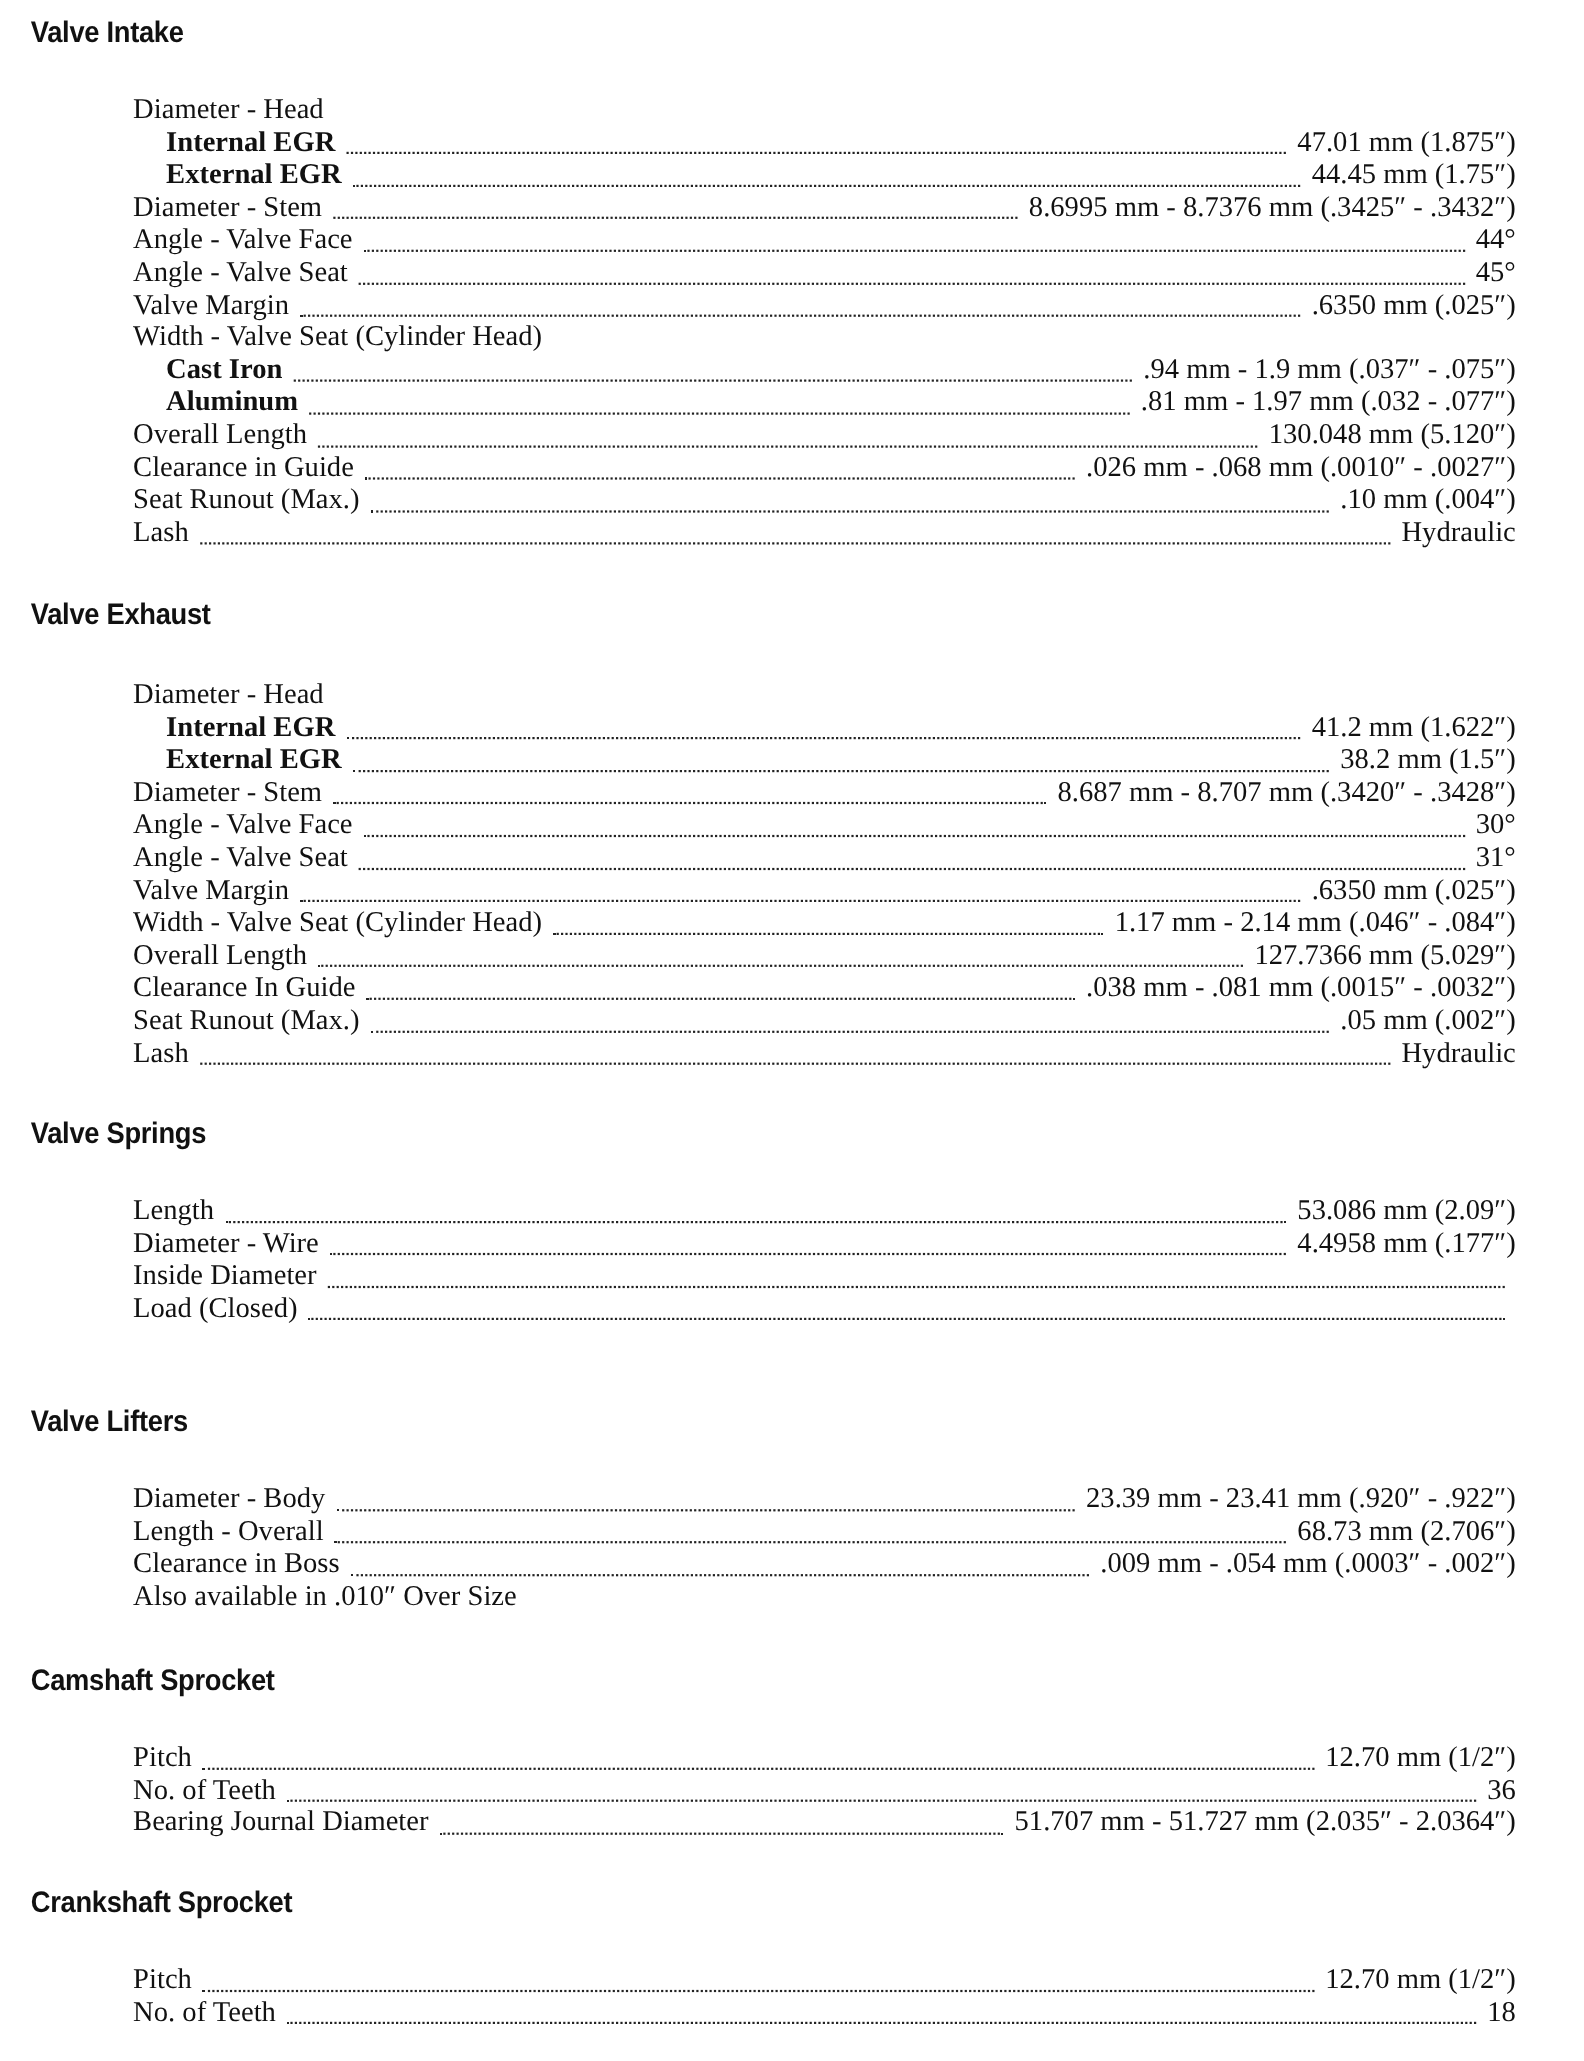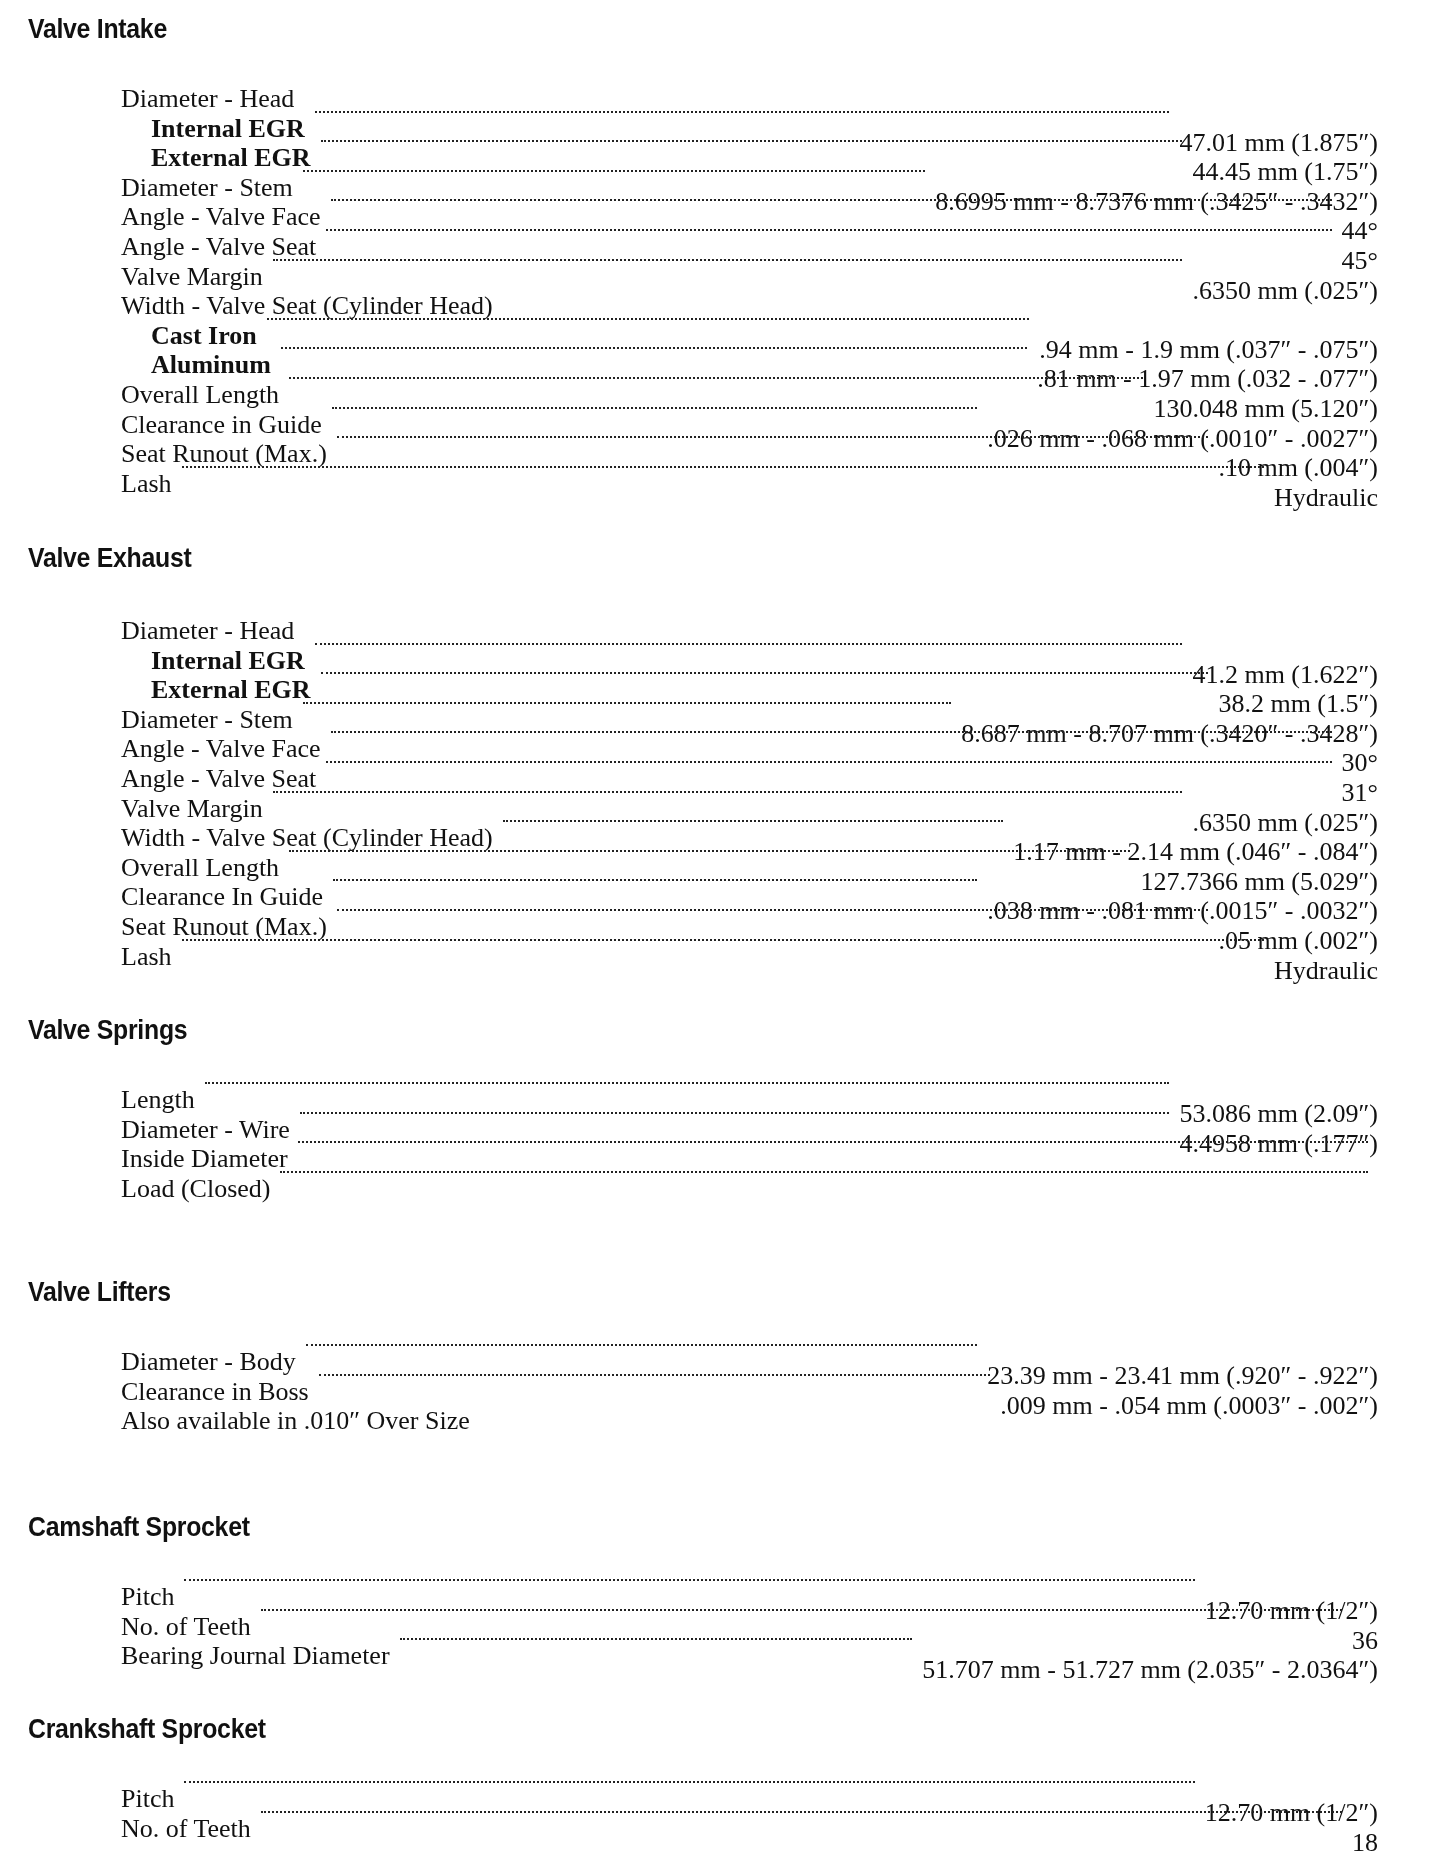--- a/index.html
+++ b/index.html
@@ -6,21 +6,21 @@
   body { width: 1440px; height: 1874px; position: relative; overflow: hidden; color: #111; }
   .section { position: absolute; left: 0; width: 1440px; }
   .heading {
     position: absolute; left: 28px; top: 0;
     font-family: "Liberation Sans", sans-serif; font-weight: bold;
     font-size: 27px; letter-spacing: -0.3px; transform: scaleX(0.92); transform-origin: left top;
     white-space: nowrap;
   }
   .rows { position: absolute; left: 121px; width: 1257px; }
   .row {
-    display: flex; align-items: flex-start; height: 29.6px;
+    display: flex; align-items: flex-end; height: 29.6px;
     font-family: "Liberation Serif", serif; font-size: 26px; line-height: 29.6px;
     white-space: nowrap;
   }
   .row.sub .label { padding-left: 30px; font-weight: bold; }
   .label { flex: 0 0 auto; }
   .leader {
     flex: 1 1 auto; margin: 0 10px; height: 0;
     border-bottom: 2.5px dotted #222; position: relative; top: -3px; min-width: 8px;
   }
   .value { flex: 0 0 auto; margin-top: 14px; }
@@ -188,20 +188,25 @@
   </div>
   <div class="section" style="top:1277px;">
     <div class="heading">Valve Lifters</div>
     <div class="rows" style="top:70px;">
         <div class="row">
           <span class="label">Diameter - Body</span>
           <span class="leader"></span>
           <span class="value">23.39 mm - 23.41 mm (.920″ - .922″)</span>
         </div>
         <div class="row">
+          <span class="label">Length - Overall</span>
+          <span class="leader"></span>
+          <span class="value">68.73 mm (2.706″)</span>
+        </div>
+        <div class="row">
           <span class="label">Clearance in Boss</span>
           <span class="leader"></span>
           <span class="value">.009 mm - .054 mm (.0003″ - .002″)</span>
         </div>
         <div class="row note">
           <span class="label">Also available in .010″ Over Size</span>
         </div>
       </div>
   </div>
   <div class="section" style="top:1512px;">

